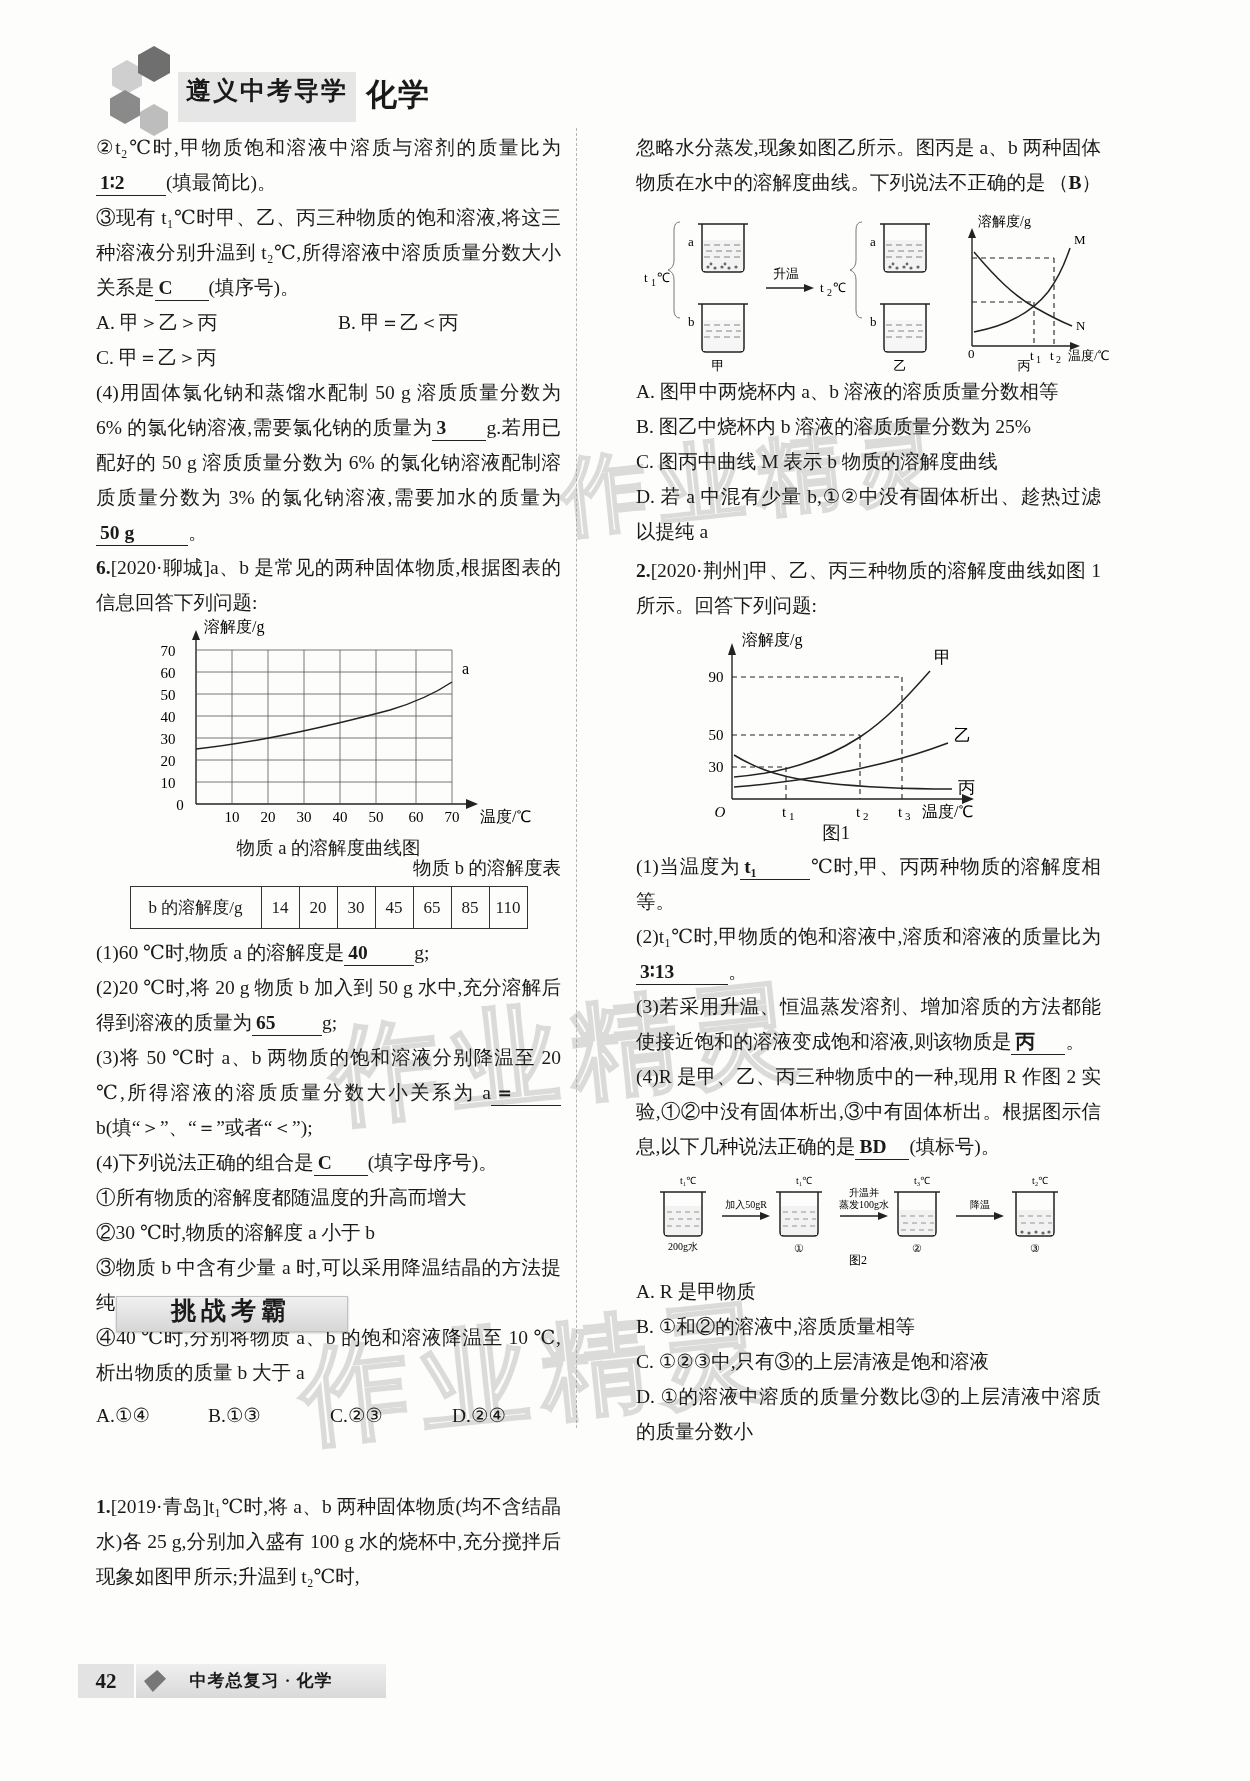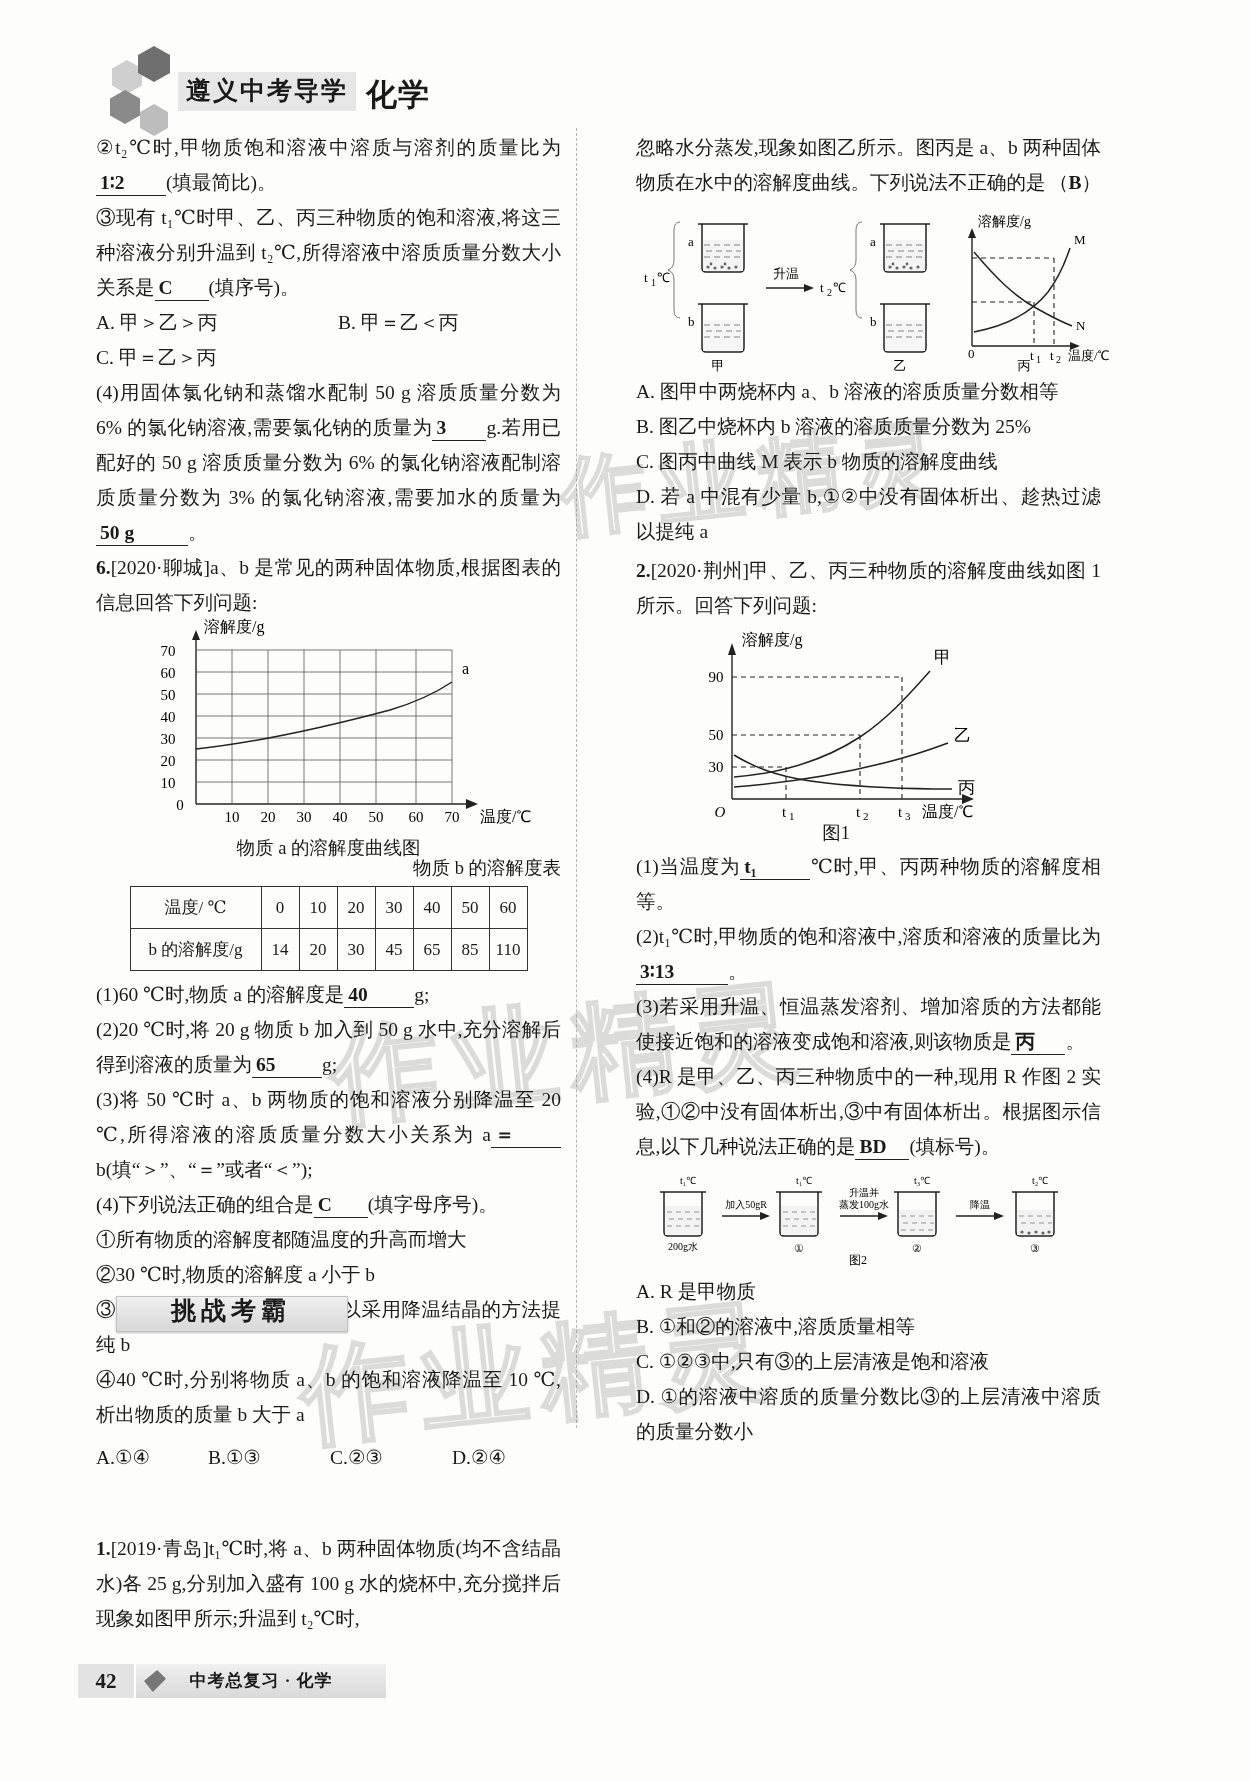--- a/index.html
+++ b/index.html
@@ -12,21 +12,21 @@
 
   
   .hdr{position:absolute;left:78px;top:50px;width:1100px;height:60px;}
   .hex{position:absolute;width:26px;height:30px;background:#b9b9b9;
        clip-path:polygon(50% 0,100% 25%,100% 75%,50% 100%,0 75%,0 25%);}
   .hex.h1{left:34px;top:10px;background:#cfcfcf;width:30px;height:34px;}
   .hex.h2{left:60px;top:-4px;background:#6f6f6f;width:32px;height:36px;}
   .hex.h3{left:32px;top:40px;background:#8a8a8a;width:30px;height:34px;}
   .hex.h4{left:62px;top:54px;background:#bdbdbd;width:28px;height:32px;}
   .hdr-title{position:absolute;left:100px;top:22px;font-size:25px;font-weight:bold;
-    letter-spacing:2px;background:#e6e6e6;padding:2px 8px 4px 8px;}
+    letter-spacing:2px;background:#e6e6e6;padding:2px 8px 15px 8px;}
   .hdr-sub{position:absolute;left:288px;top:24px;font-size:31px;font-weight:bold;letter-spacing:1px;}
 
   
   .col{position:absolute;top:130px;width:465px;font-size:19.5px;line-height:35px;}
   .colL{left:96px;}
   .colR{left:636px;}
   .divider{position:absolute;left:576px;top:128px;width:0;height:1300px;
      border-left:1px dashed #b5b5b5;}
 
   p.t{margin:0;text-align:justify;text-indent:0;}
@@ -174,30 +174,20 @@
         <text class="tk" x="340" y="200" style="font-size:16px">温度/℃</text>
         <text class="tk" x="322" y="52" style="font-size:16px">a</text>
       </svg>
       <div class="capt" style="position:absolute;left:0;top:214px;width:465px;">物质 a 的溶解度曲线图</div>
     </div>
 
     <div class="capt" style="margin-top:2px;text-align:right;">物质 b 的溶解度表</div>
 
     <table class="sol">
       <tbody>
-          <tr>
-        <td class="lab">温度/ ℃</td>
-        <td class="v">0</td>
-        <td class="v">10</td>
-        <td class="v">20</td>
-        <td class="v">30</td>
-        <td class="v">40</td>
-        <td class="v">50</td>
-        <td class="v">60</td>
-      </tr>
       <tr>
         <td class="lab">b 的溶解度/g</td>
         <td class="v">14</td>
         <td class="v">20</td>
         <td class="v">30</td>
         <td class="v">45</td>
         <td class="v">65</td>
         <td class="v">85</td>
         <td class="v">110</td>
       </tr>

